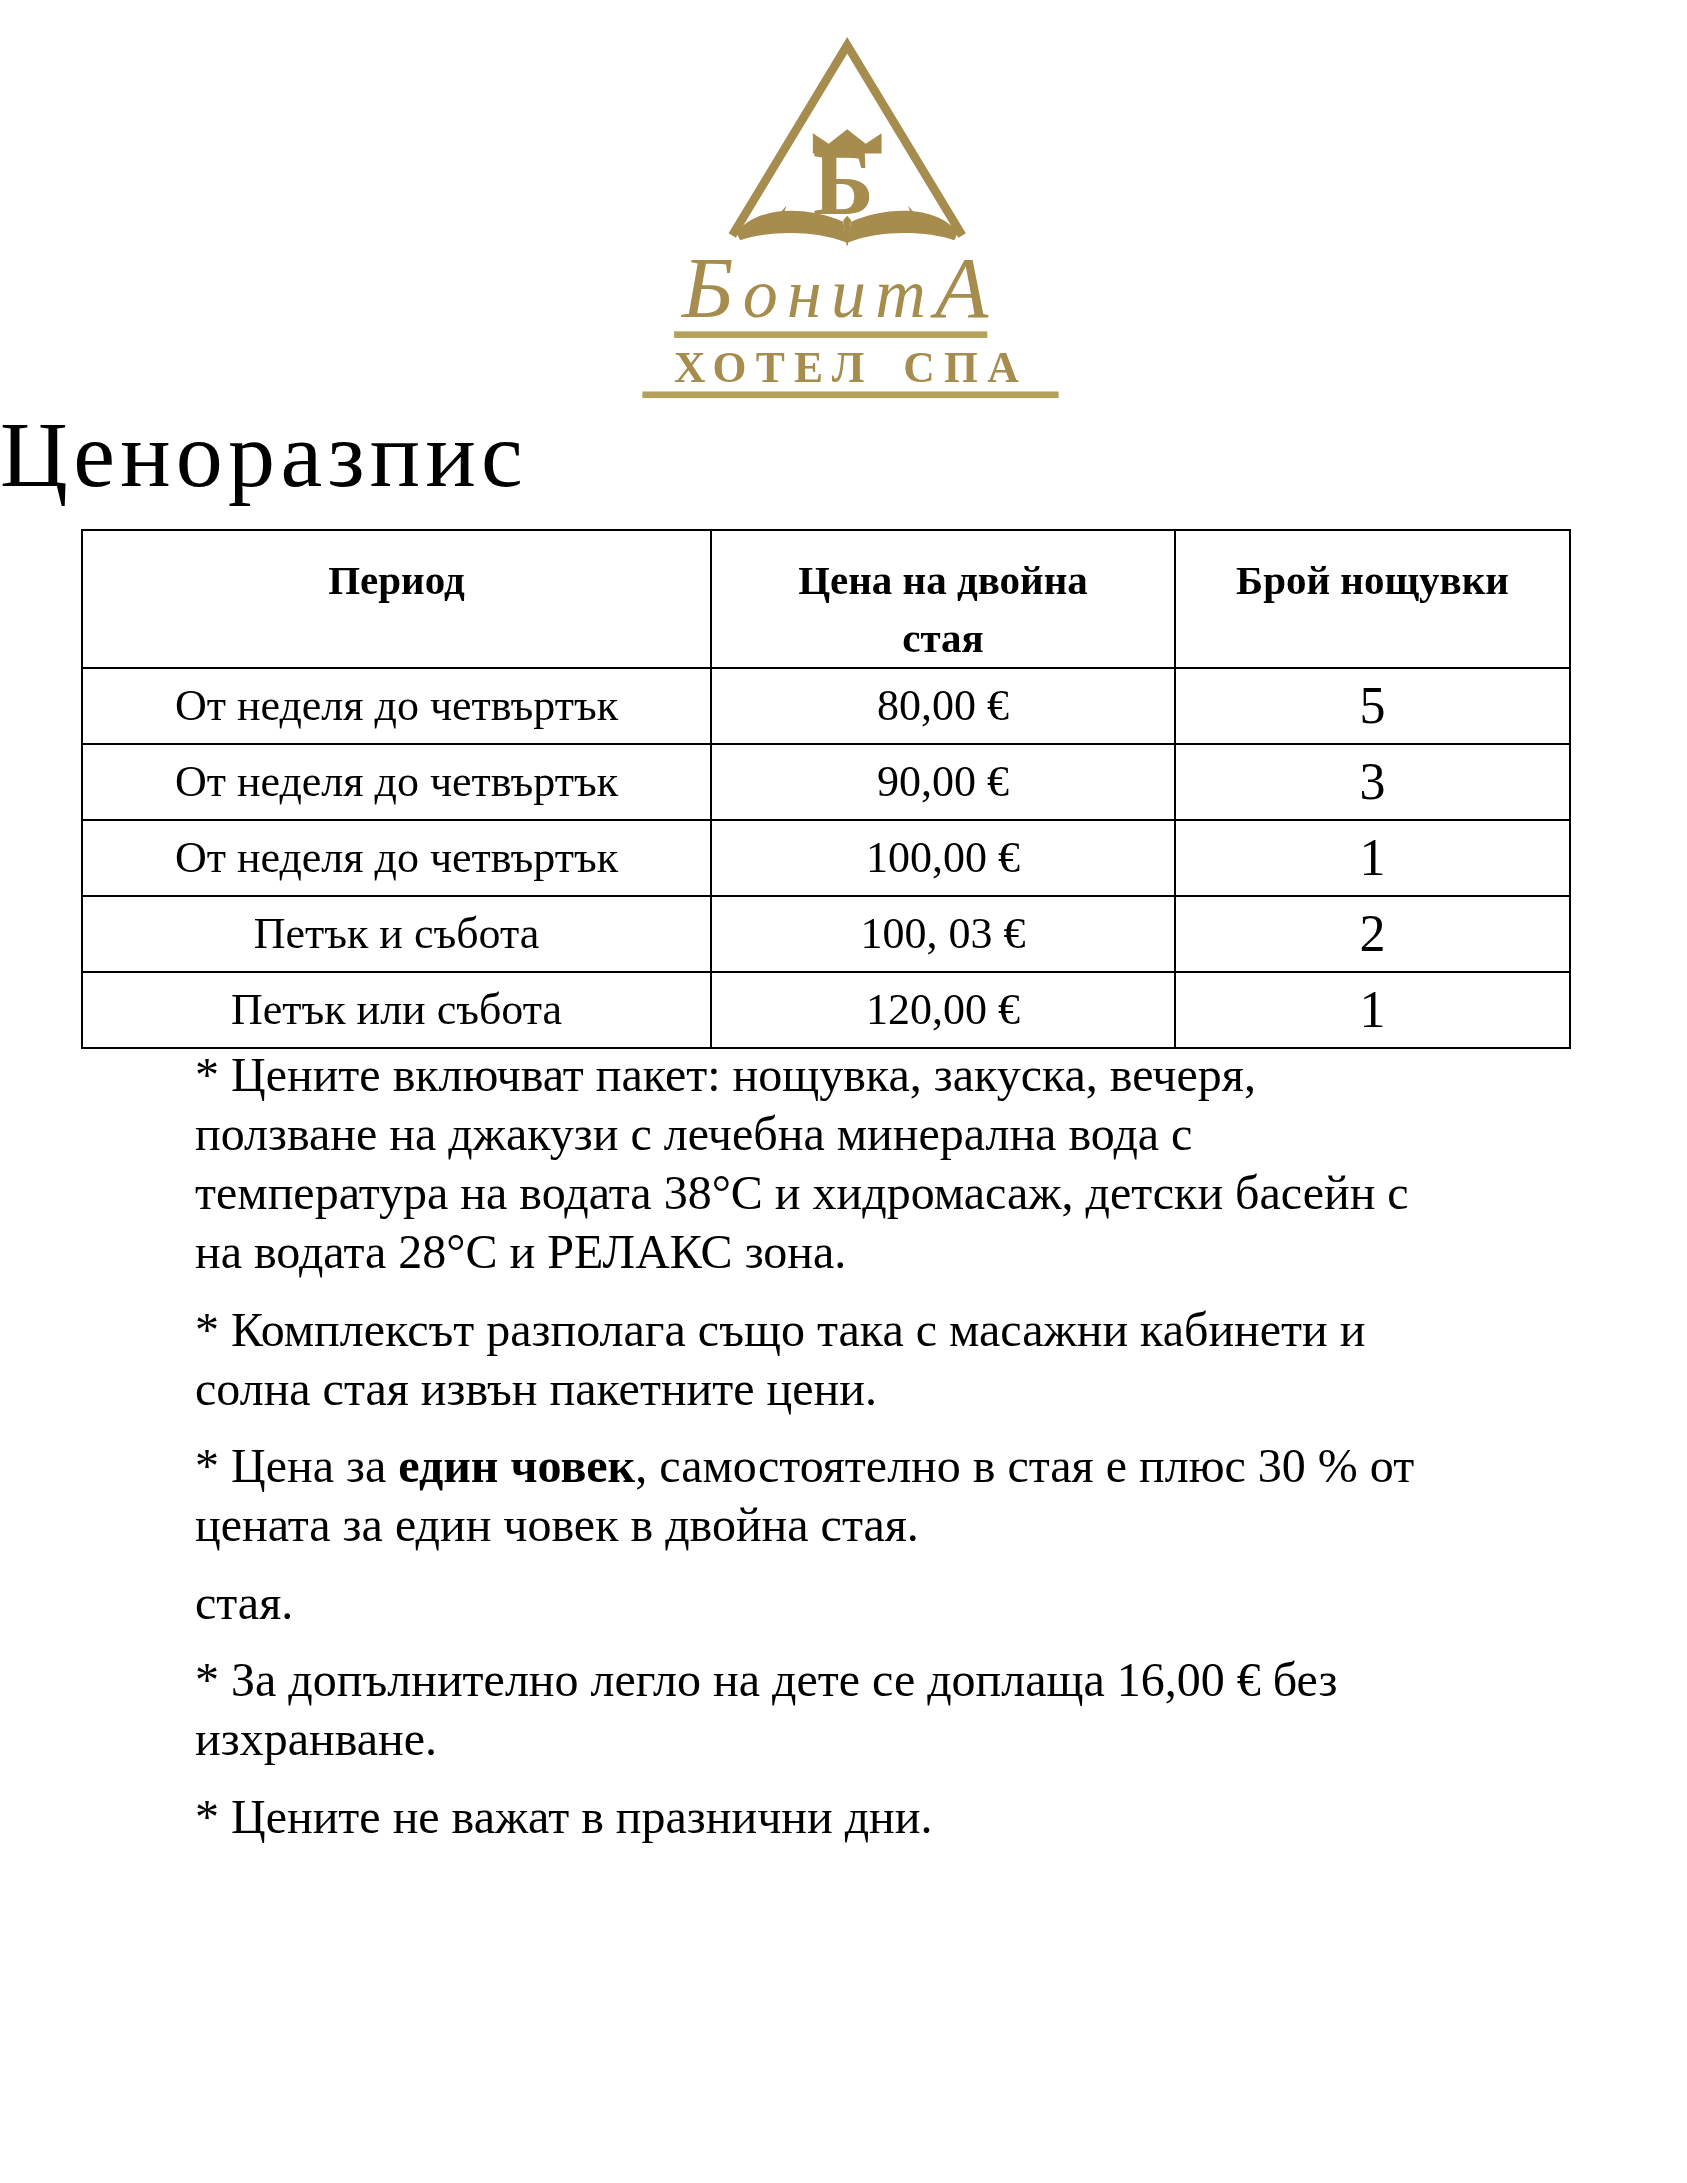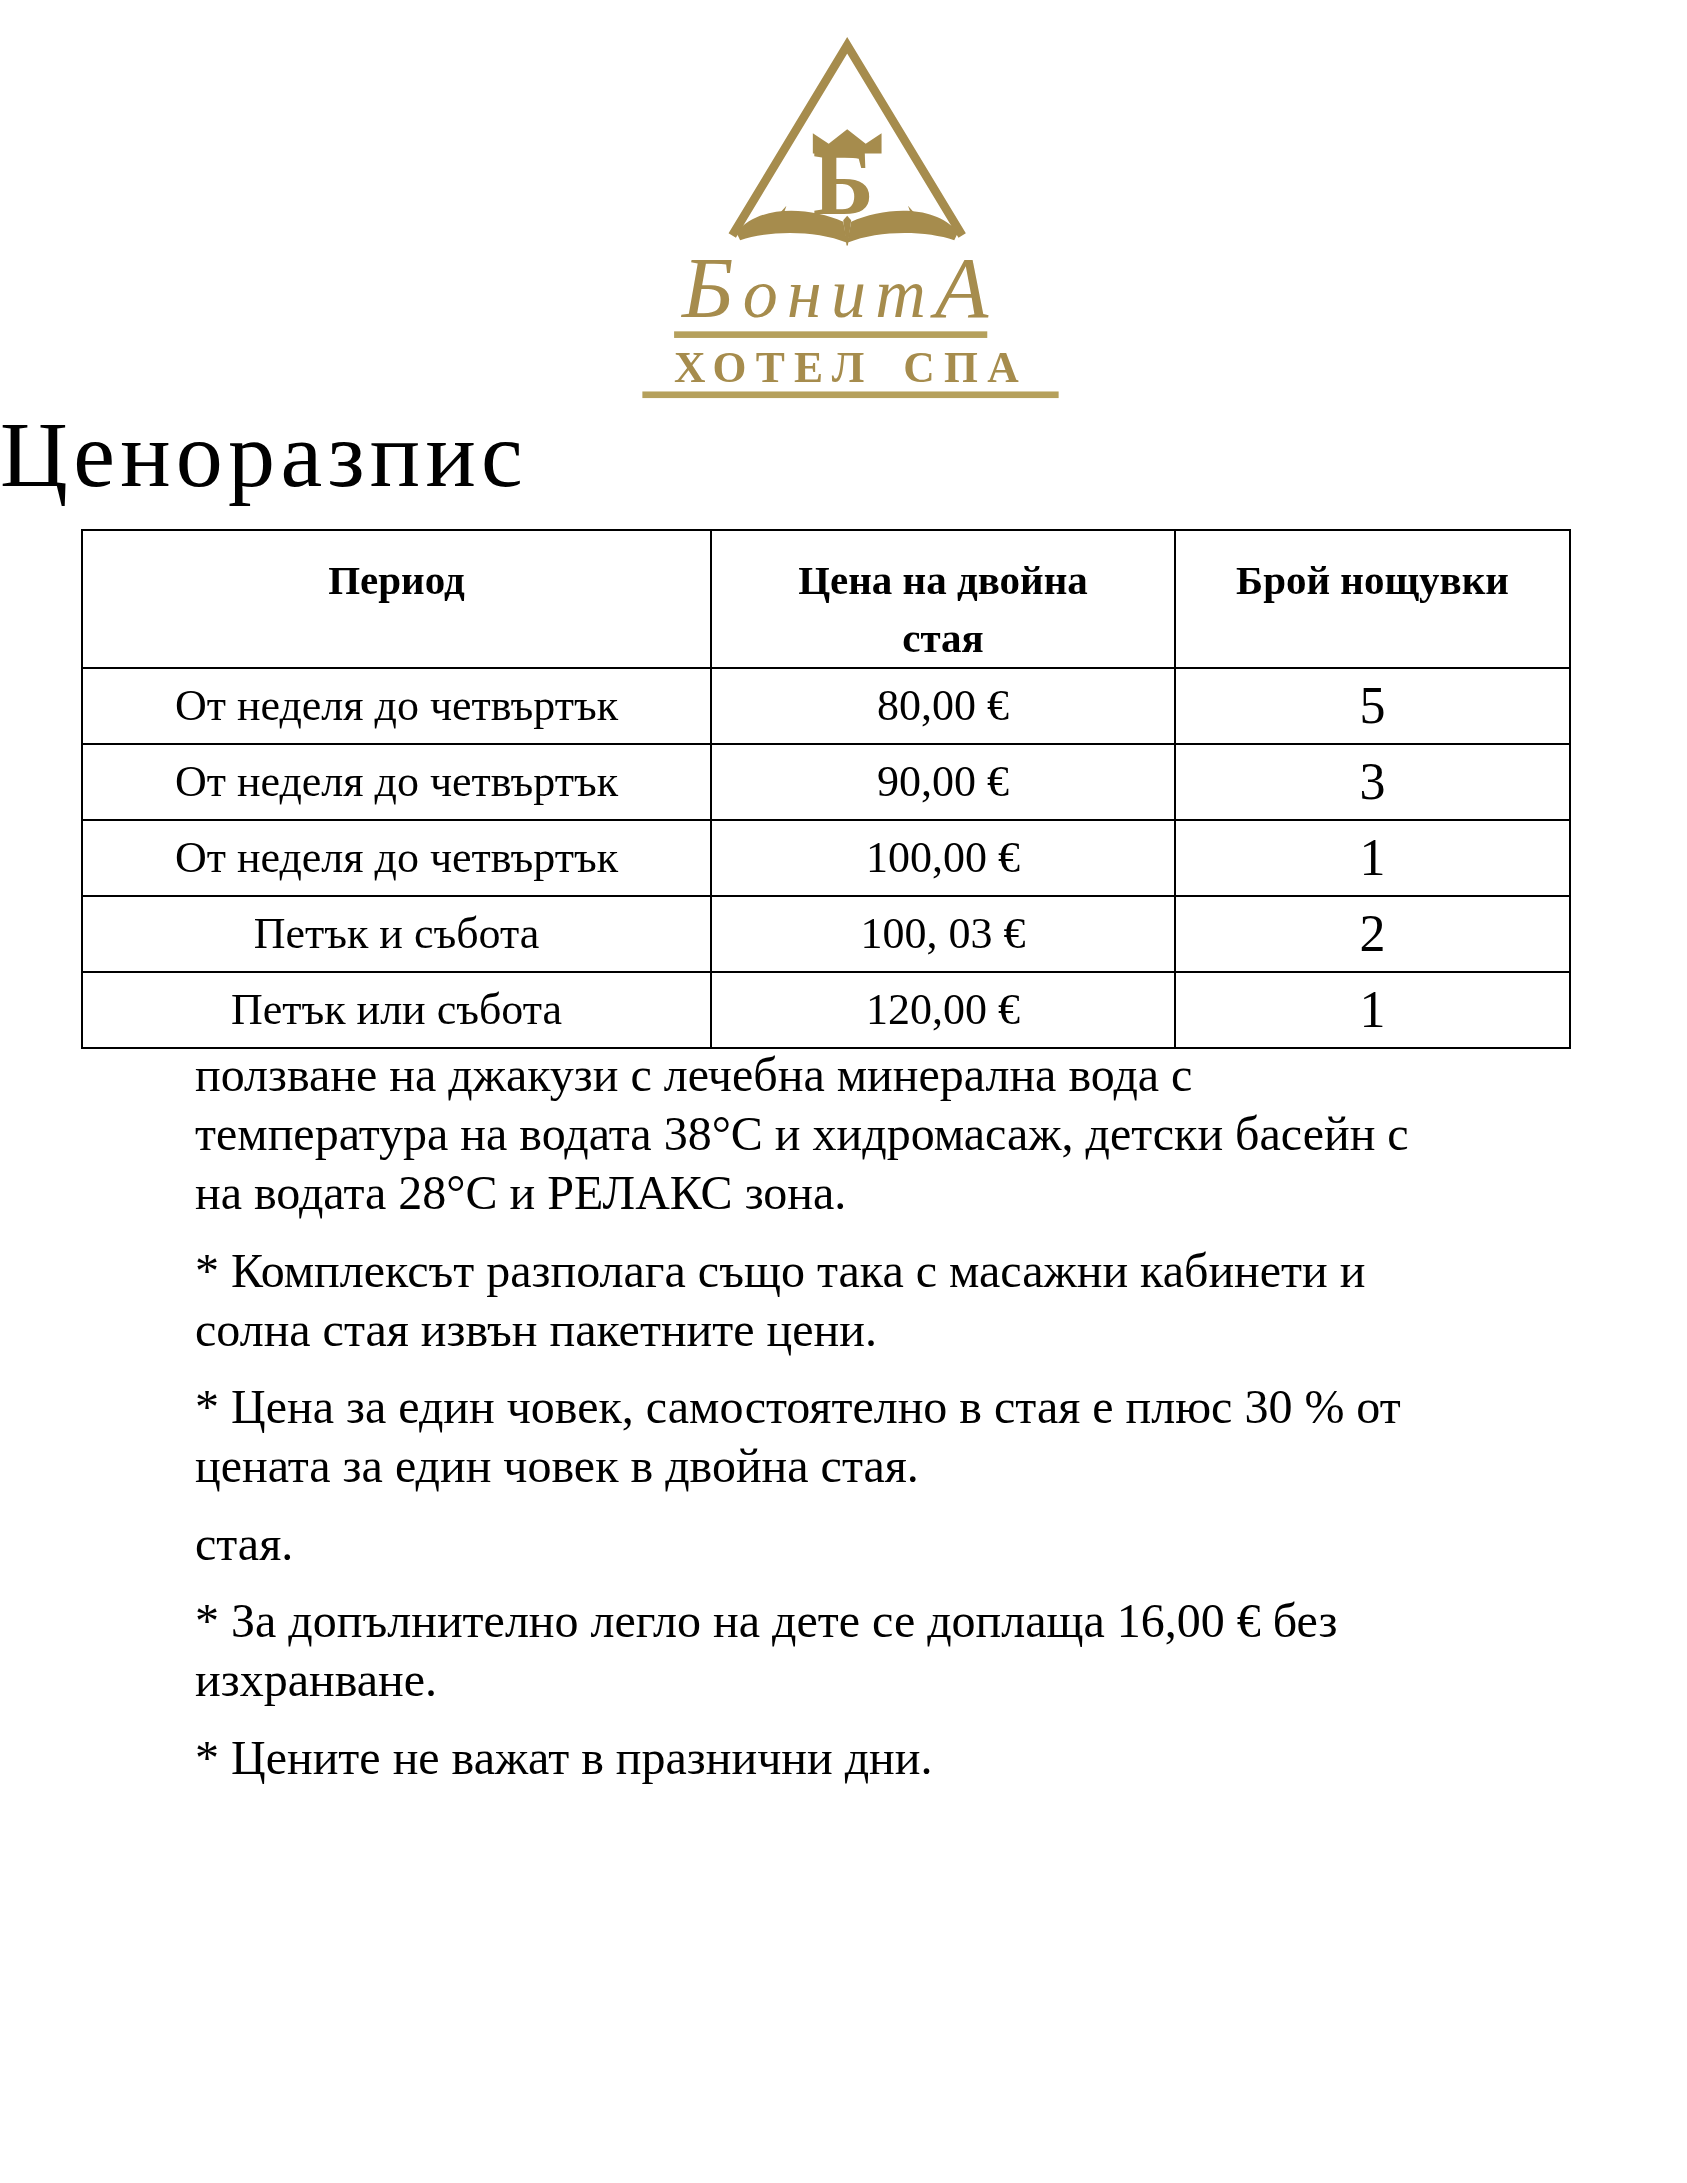--- a/index.html
+++ b/index.html
@@ -33,21 +33,21 @@
     padding-top:20px;
   }
   table.price th .hwrap{display:inline-block;max-width:311px;}
   table.price tbody tr{height:76px;}
   table.price td{vertical-align:middle;font-size:44px;line-height:46px;white-space:pre;}
   table.price td.col2{font-size:52px;}
   
   .notes{position:absolute;left:195px;top:1045px;}
   .note{margin:0 0 18.5px 0;}
   .note-line{font-size:48px;line-height:59px;white-space:pre;}
-  .note-line .b{font-weight:normal;}
+  .note-line .b{font-weight:bold;}
 </style>
 </head>
 <body>
 
 <svg class="logo" viewBox="950 55 670 560" xmlns="http://www.w3.org/2000/svg" aria-hidden="true">
 
   <path d="M1106,357 L1280,69 L1454,357" fill="none" stroke="var(--gold)" stroke-width="13" stroke-linejoin="miter"></path>
 
   <path d="M1122,352 Q1162,344 1188,312 Q1178,350 1122,352 Z" fill="var(--gold)"></path>
   <path d="M1438,352 Q1398,344 1372,312 Q1382,350 1438,352 Z" fill="var(--gold)"></path>
@@ -118,20 +118,21 @@
       <tr>
         <td class="col0">Петък или събота</td>
         <td class="col1">120,00 €</td>
         <td class="col2">1</td>
       </tr>
     </tbody>
 </table>
 
 <div class="notes">
     <div class="note">
+      <div class="note-line"><span>* Цените включват пакет: нощувка, закуска, вечеря,</span></div>
       <div class="note-line"><span>ползване на джакузи с лечебна минерална вода с</span></div>
       <div class="note-line"><span>температура на водата 38°С и хидромасаж, детски басейн с</span></div>
       <div class="note-line"><span>на водата 28°С и РЕЛАКС зона.</span></div>
     </div>
     <div class="note">
       <div class="note-line"><span>* Комплексът разполага също така с масажни кабинети и</span></div>
       <div class="note-line"><span>солна стая извън пакетните цени.</span></div>
     </div>
     <div class="note">
       <div class="note-line"><span>* Цена за </span><span class="b">един човек</span><span>, самостоятелно в стая е плюс 30 % от</span></div>

